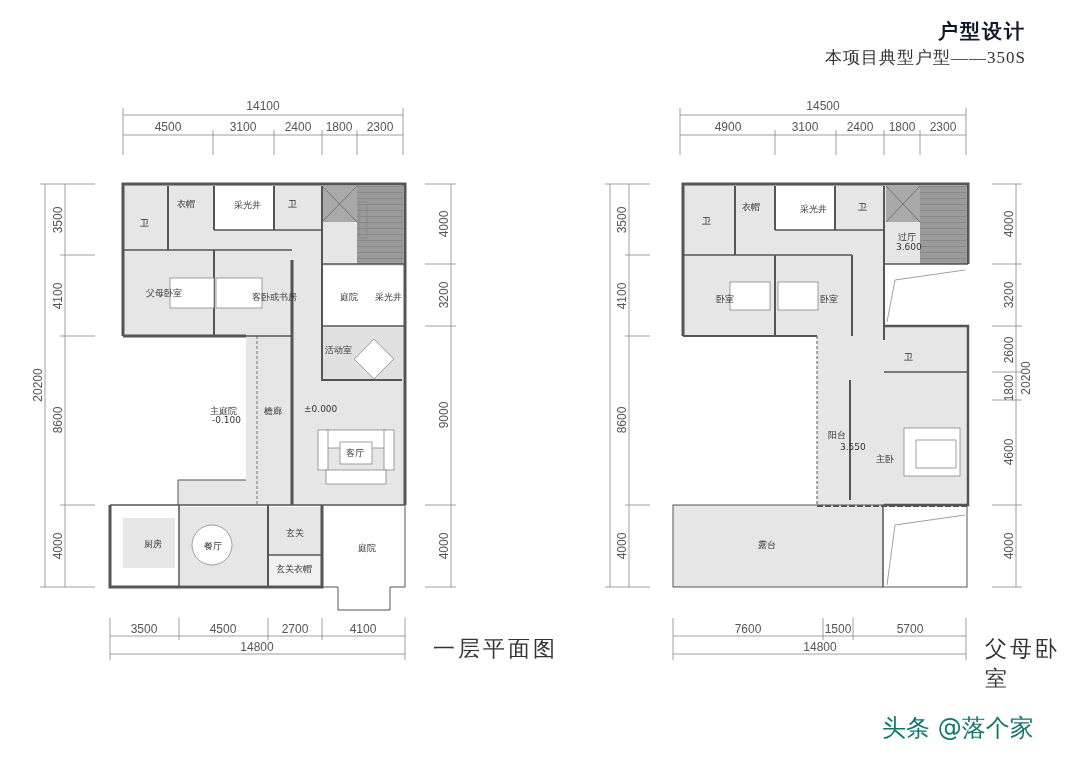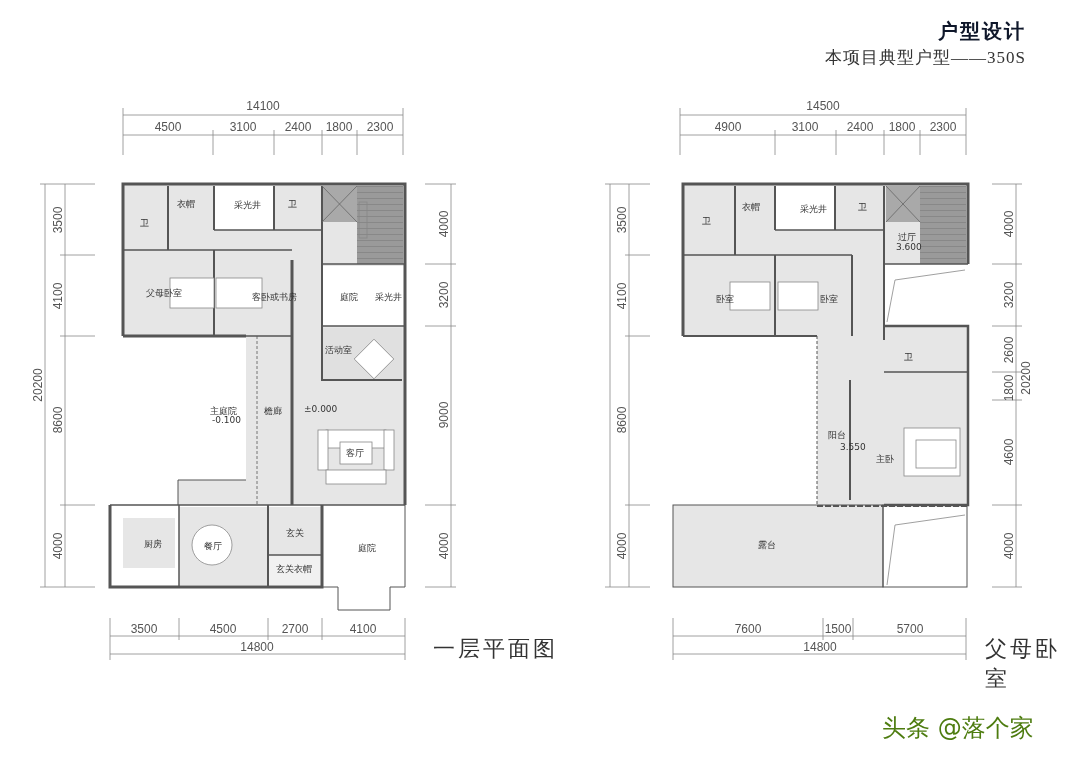--- a/index.html
+++ b/index.html
@@ -1,20 +1,20 @@
 <!DOCTYPE html>
 <html><head>
 <meta charset="utf-8">
 <style>
   html,body{margin:0;padding:0;background:#fff;}
   body{width:1080px;height:764px;position:relative;overflow:hidden;font-family:"DejaVu Sans","Liberation Sans",sans-serif;}
   .title{position:absolute;right:54px;top:18px;font-size:20px;font-weight:bold;color:#0f172a;letter-spacing:2px;font-family:"DejaVu Serif","Liberation Serif",serif;}
   .subtitle{position:absolute;right:54px;top:46px;font-size:17px;color:#333;letter-spacing:1px;font-family:Liberation Serif, serif;}
   .plan-label{position:absolute;font-size:22px;color:#333;letter-spacing:3px;font-family:"DejaVu Serif","Liberation Serif",serif;margin-left:8px;}
-  .watermark{position:absolute;left:882px;top:712px;font-size:24px;color:#4d7c0f;font-family:"DejaVu Sans","Liberation Sans",sans-serif;text-shadow:1px 1px 0 #fff,-1px -1px 0 #fff;}
+  .watermark{position:absolute;left:882px;top:712px;font-size:24px;color:#0f766e;font-family:"DejaVu Sans","Liberation Sans",sans-serif;text-shadow:1px 1px 0 #fff,-1px -1px 0 #fff;}
   svg{position:absolute;left:0;top:0;}
   .dim text{font-family:"Liberation Sans",sans-serif;font-size:12px;fill:#555;}
   .room text{font-family:"DejaVu Sans",sans-serif;font-size:9px;fill:#333;}
 </style>
 </head>
 <body>
 
 <div class="title">户型设计</div>
 <div class="subtitle">本项目典型户型——350S</div>
 

